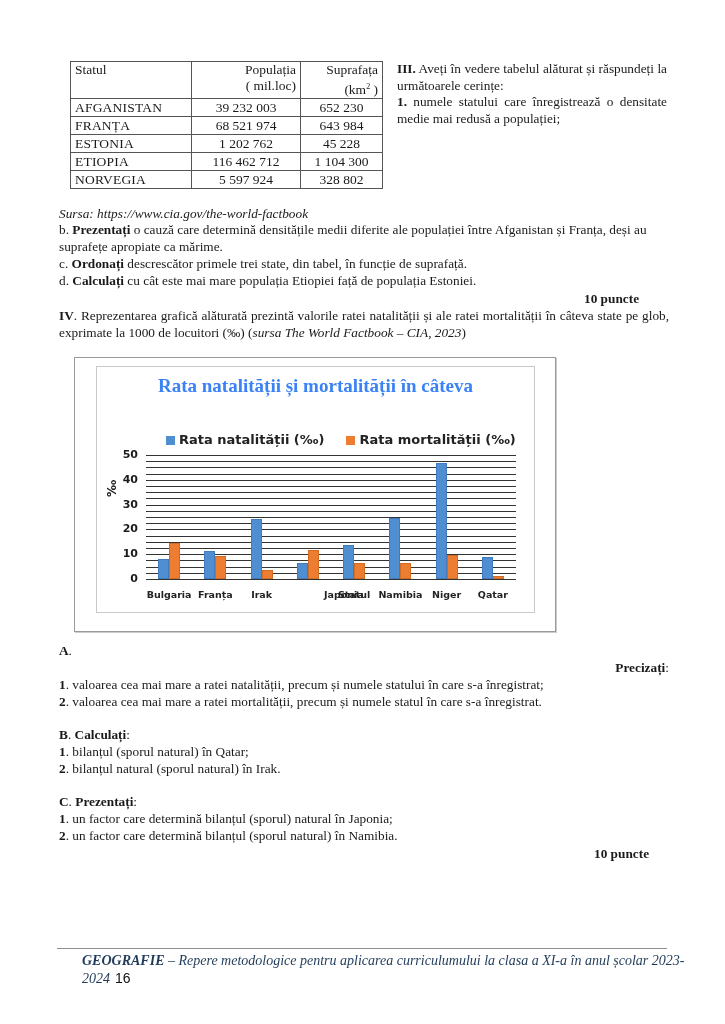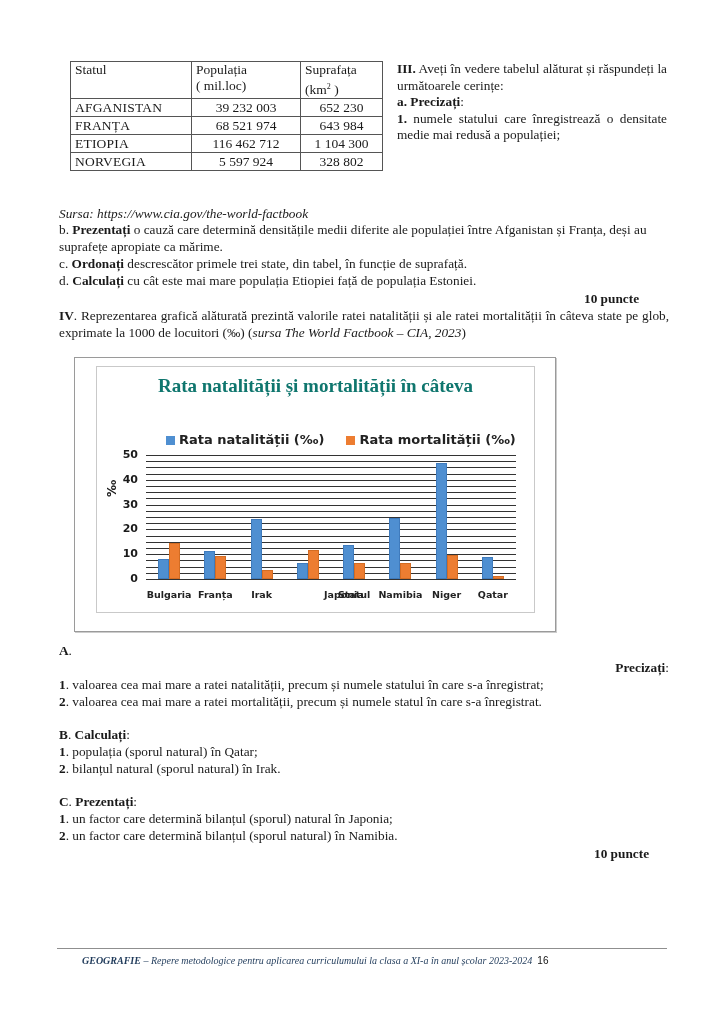--- a/index.html
+++ b/index.html
@@ -23,21 +23,21 @@
       font-size: 13.5px;
     }
     table.geo td, table.geo th {
       border: 1px solid #555;
       padding: 0 4px;
       height: 18px;
       line-height: 17px;
       font-weight: normal;
     }
     table.geo th { vertical-align: top; text-align: left; height: 37px; line-height: 16px; }
-    table.geo th.c { text-align: left; }
+    table.geo th.c { text-align: right; }
     table.geo td.name { width: 121px; text-align: left; letter-spacing: 0.2px; }
     table.geo td.num { text-align: center; }
     table.geo .col1 { width: 121px; }
     table.geo .col2 { width: 109px; }
     table.geo .col3 { width: 82px; }
 
     .rightblock {
       position: absolute; left: 397px; top: 61px; width: 270px;
       text-align: justify;
     }
@@ -52,21 +52,21 @@
       box-shadow: 1px 1px 0 #ccc;
     }
     .chart-inner {
       position: absolute; left: 96px; top: 366px; width: 439px; height: 247px;
       border: 1px solid #c9c9c9; background: #fff;
     }
     .chart-title {
       position: absolute; left: 96px; top: 374px; width: 439px;
       text-align: center;
       font-family: "Liberation Serif", "DejaVu Serif", serif;
-      font-weight: bold; font-size: 19px; line-height: 23px; color: #0f766e;
+      font-weight: bold; font-size: 19px; line-height: 23px; color: #3b82f6;
     }
     .legend {
       position: absolute; top: 432px; left: 166px;
       font-family: "DejaVu Sans", "Liberation Sans", sans-serif;
       font-weight: bold; font-size: 13px; color: #222;
       display: flex; gap: 22px; align-items: flex-end;
     }
     .legend .item { display: flex; align-items: center; gap: 4px; }
     .legend .sw { width: 9px; height: 9px; display: inline-block; }
 
@@ -100,21 +100,21 @@
       transform: translateX(-23px);
       color: #222;
     }
 
     .footer-rule {
       position: absolute; left: 57px; top: 948px; width: 610px; height: 0;
       border-top: 1px solid #8f8f8f;
     }
     .footer {
       position: absolute; left: 82px; top: 953px;
-      font-style: italic; font-size: 10px; color: #1f3a5a;
+      font-style: italic; font-size: 14px; color: #1f3a5a;
       font-family: "Liberation Serif", serif;
     }
     .footer .pg { font-style: normal; font-family: "Liberation Sans", sans-serif; color: #111; margin-left: 5px; }
   </style>
 </head>
 <body>
 
 <table class="geo">
   <thead>
     <tr>
@@ -128,35 +128,39 @@
         <td class="name">AFGANISTAN</td>
         <td class="num">39 232 003</td>
         <td class="num">652 230</td>
       </tr>
     <tr>
         <td class="name">FRANȚA</td>
         <td class="num">68 521 974</td>
         <td class="num">643 984</td>
       </tr>
     <tr>
+        <td class="name">ESTONIA</td>
+        <td class="num">1 202 762</td>
+        <td class="num">45 228</td>
+      </tr>
+    <tr>
         <td class="name">ETIOPIA</td>
         <td class="num">116 462 712</td>
         <td class="num">1 104 300</td>
       </tr>
     <tr>
         <td class="name">NORVEGIA</td>
         <td class="num">5 597 924</td>
         <td class="num">328 802</td>
       </tr>
   </tbody>
 </table>
 
 <div class="rightblock">
   <p><b>III.</b><span> Aveți în vedere tabelul alăturat  și răspundeți la următoarele cerințe:</span></p>
-  <p><b>a. Precizați</b><span>:</span></p>
   <p><b>1.</b><span> numele statului care înregistrează o densitate medie mai redusă a populației;</span></p>
 </div>
 
 <div class="para i" style="top:206px;">Sursa: https://www.cia.gov/the-world-factbook</div>
 <div class="para" style="top:222px;"><span>b</span>. <b>Prezentați</b><span> o cauză care determină densitățile medii diferite ale populației între Afganistan și Franța, deși au suprafețe apropiate ca mărime.</span></div>
 <div class="para" style="top:256px;"><span>c</span>. <b>Ordonați</b><span> descrescător primele  trei state, din tabel, în funcție de suprafață.</span></div>
 <div class="para" style="top:273px;"><span>d</span>. <b>Calculați</b><span> cu cât este mai mare populația Etiopiei față de populația Estoniei.</span></div>
 <div class="abs b" style="top:291px; left:584px;">10 puncte</div>
 
 <div class="para" style="top:308px; text-align:justify;"><b>IV</b><span>. Reprezentarea grafică alăturată prezintă valorile ratei natalității și ale ratei mortalității în câteva state pe glob, exprimate la 1000 de locuitori (‰) (</span><i>sursa The World Factbook – CIA, 2023</i><span>)</span></div>
@@ -234,21 +238,21 @@
     <div class="xlabel" style="left: 300.625px;">Niger</div>
     <div class="xlabel" style="left: 346.875px;">Qatar</div>
   </div>
 
 <div class="para" style="top:643px;"><b>A</b>.</div>
 <div class="para" style="top:660px;text-align:right;"><b>Precizați</b>:</div>
 <div class="para" style="top:677px;"><b>1</b><span>. valoarea cea mai mare a ratei natalității, precum și numele statului în care s-a înregistrat;</span></div>
 <div class="para" style="top:694px;"><b>2</b><span>. valoarea cea mai mare a ratei mortalității, precum și numele statul în care s-a înregistrat.</span></div>
 
 <div class="para" style="top:727px;"><b>B</b>. <b>Calculați</b>:</div>
-<div class="para" style="top:744px;"><b>1</b><span>. populația (sporul natural) în Qatar;</span></div>
+<div class="para" style="top:744px;"><b>1</b><span>. bilanțul (sporul natural) în Qatar;</span></div>
 <div class="para" style="top:761px;"><b>2</b><span>. bilanțul natural (sporul natural) în Irak.</span></div>
 
 <div class="para" style="top:794px;"><b>C</b>. <b>Prezentați</b>:</div>
 <div class="para" style="top:811px;"><b>1</b><span>. un factor care determină bilanțul (sporul) natural în Japonia;</span></div>
 <div class="para" style="top:828px;"><b>2</b><span>. un factor  care determină bilanțul (sporul natural) în Namibia.</span></div>
 <div class="abs b" style="top:846px; left:594px;">10 puncte</div>
 
 <div class="footer-rule"></div>
 <div class="footer"><b>GEOGRAFIE</b><span> – Repere metodologice pentru aplicarea curriculumului la clasa a XI-a în anul școlar 2023-2024</span><span class="pg">16</span></div>
 

